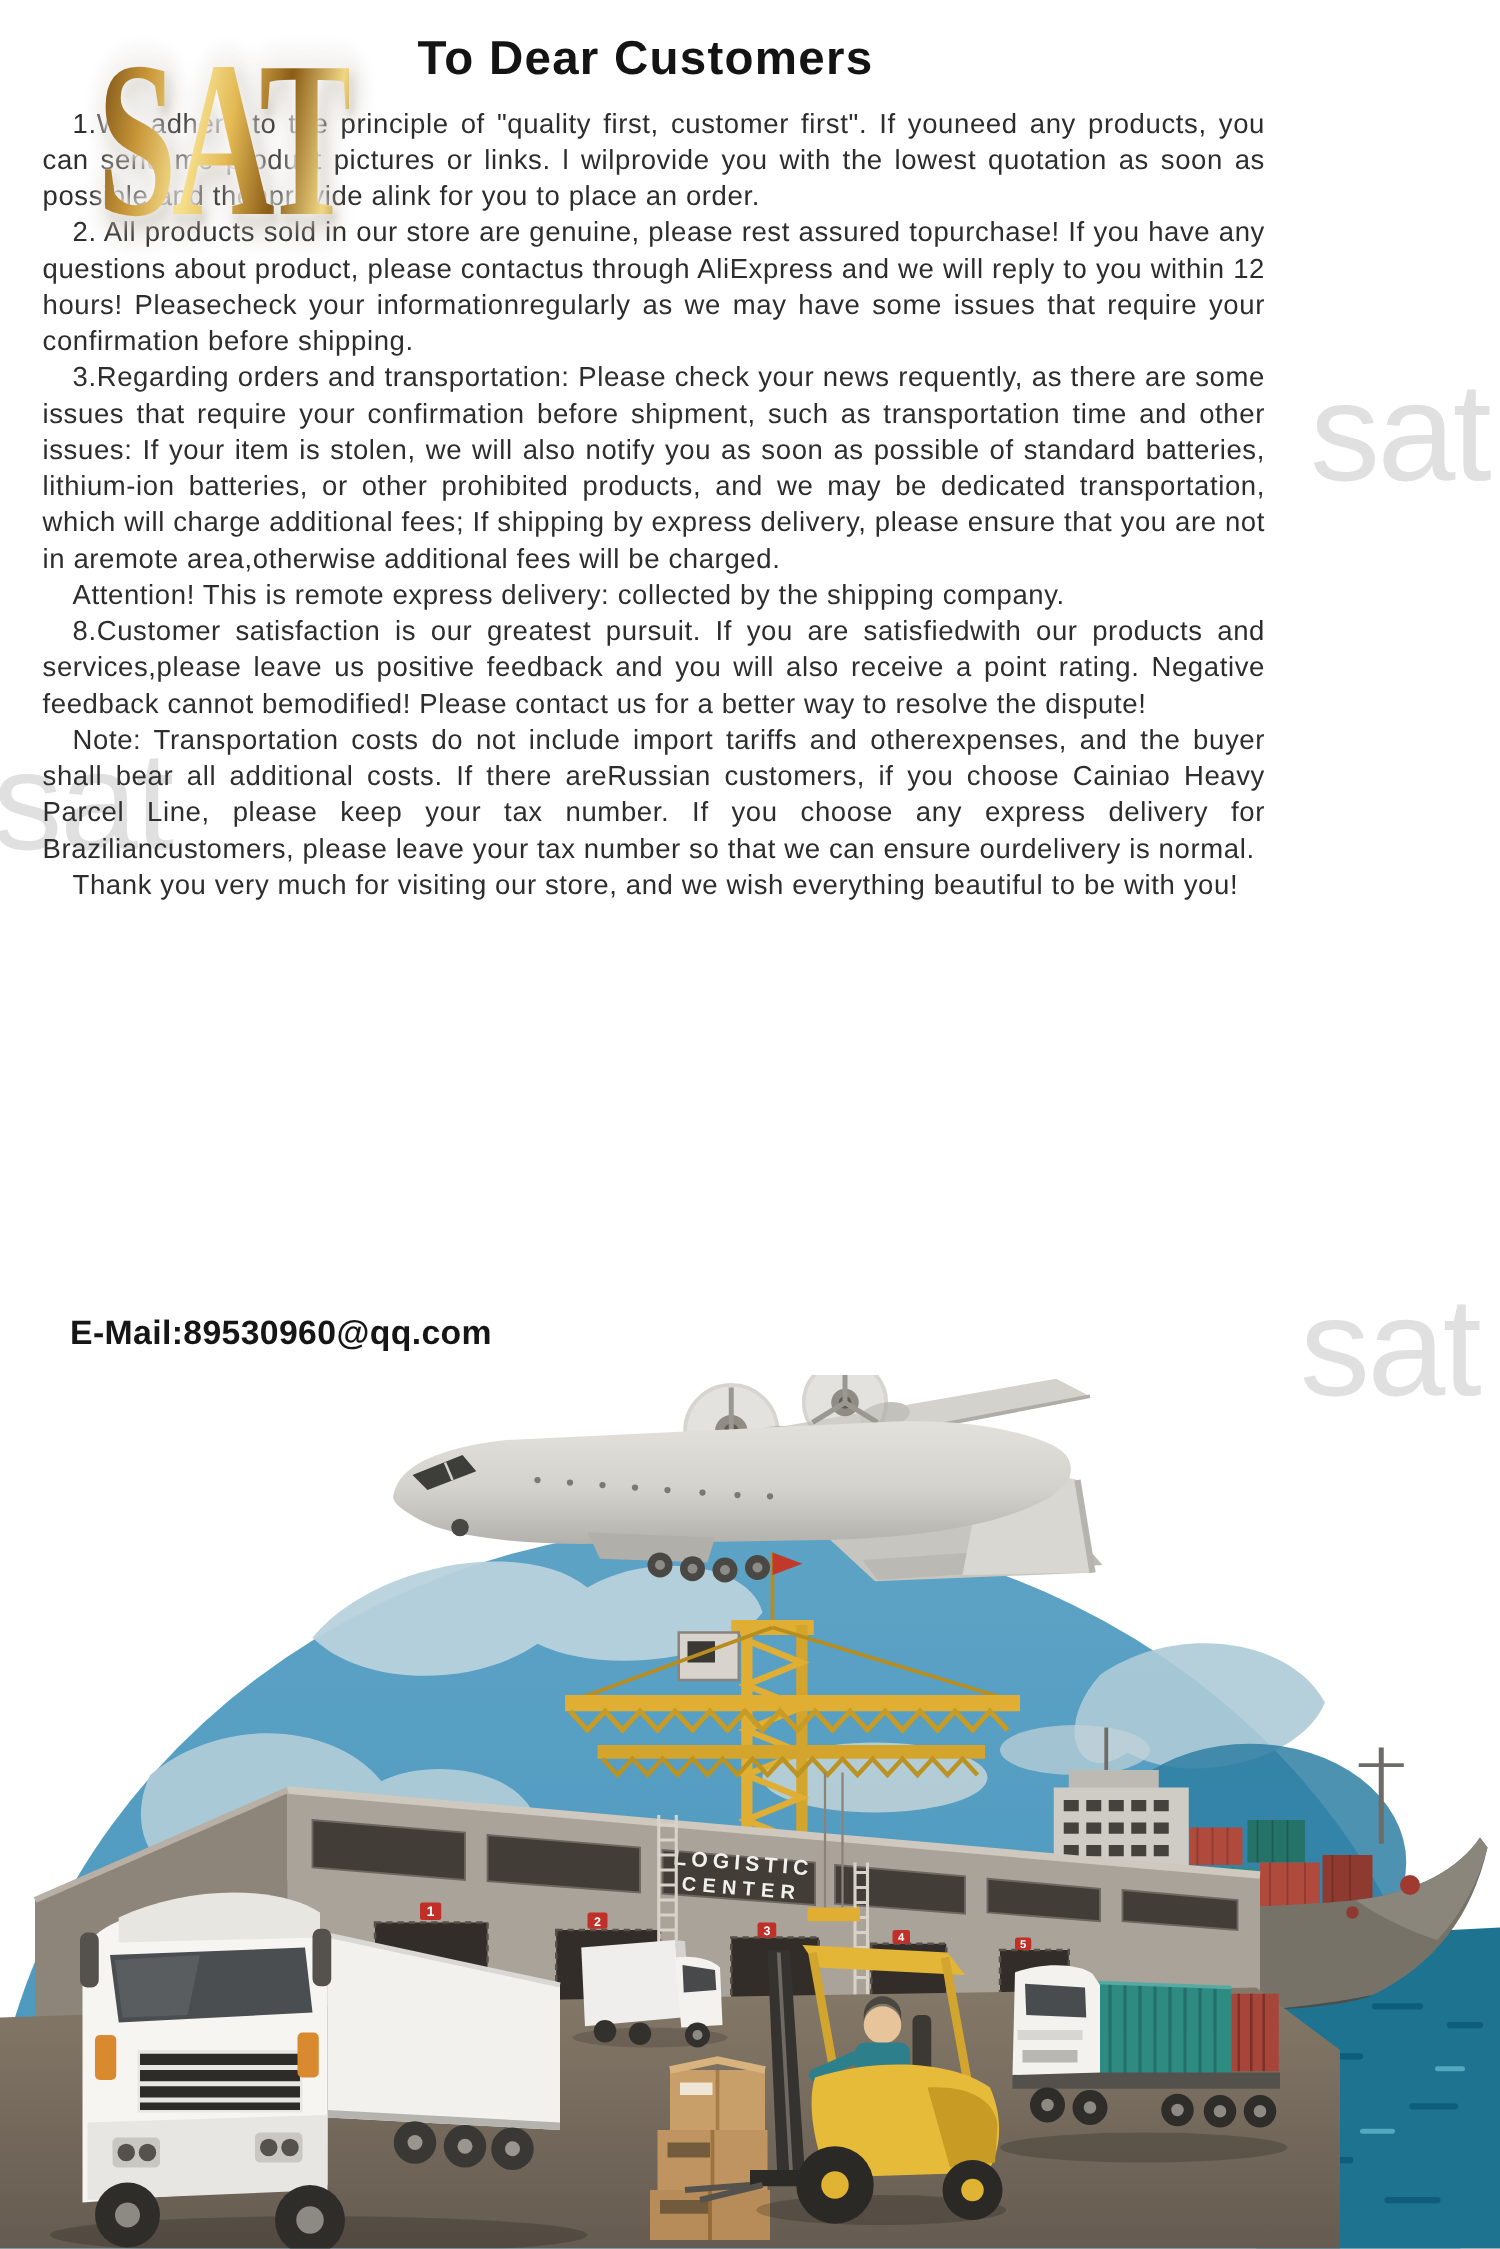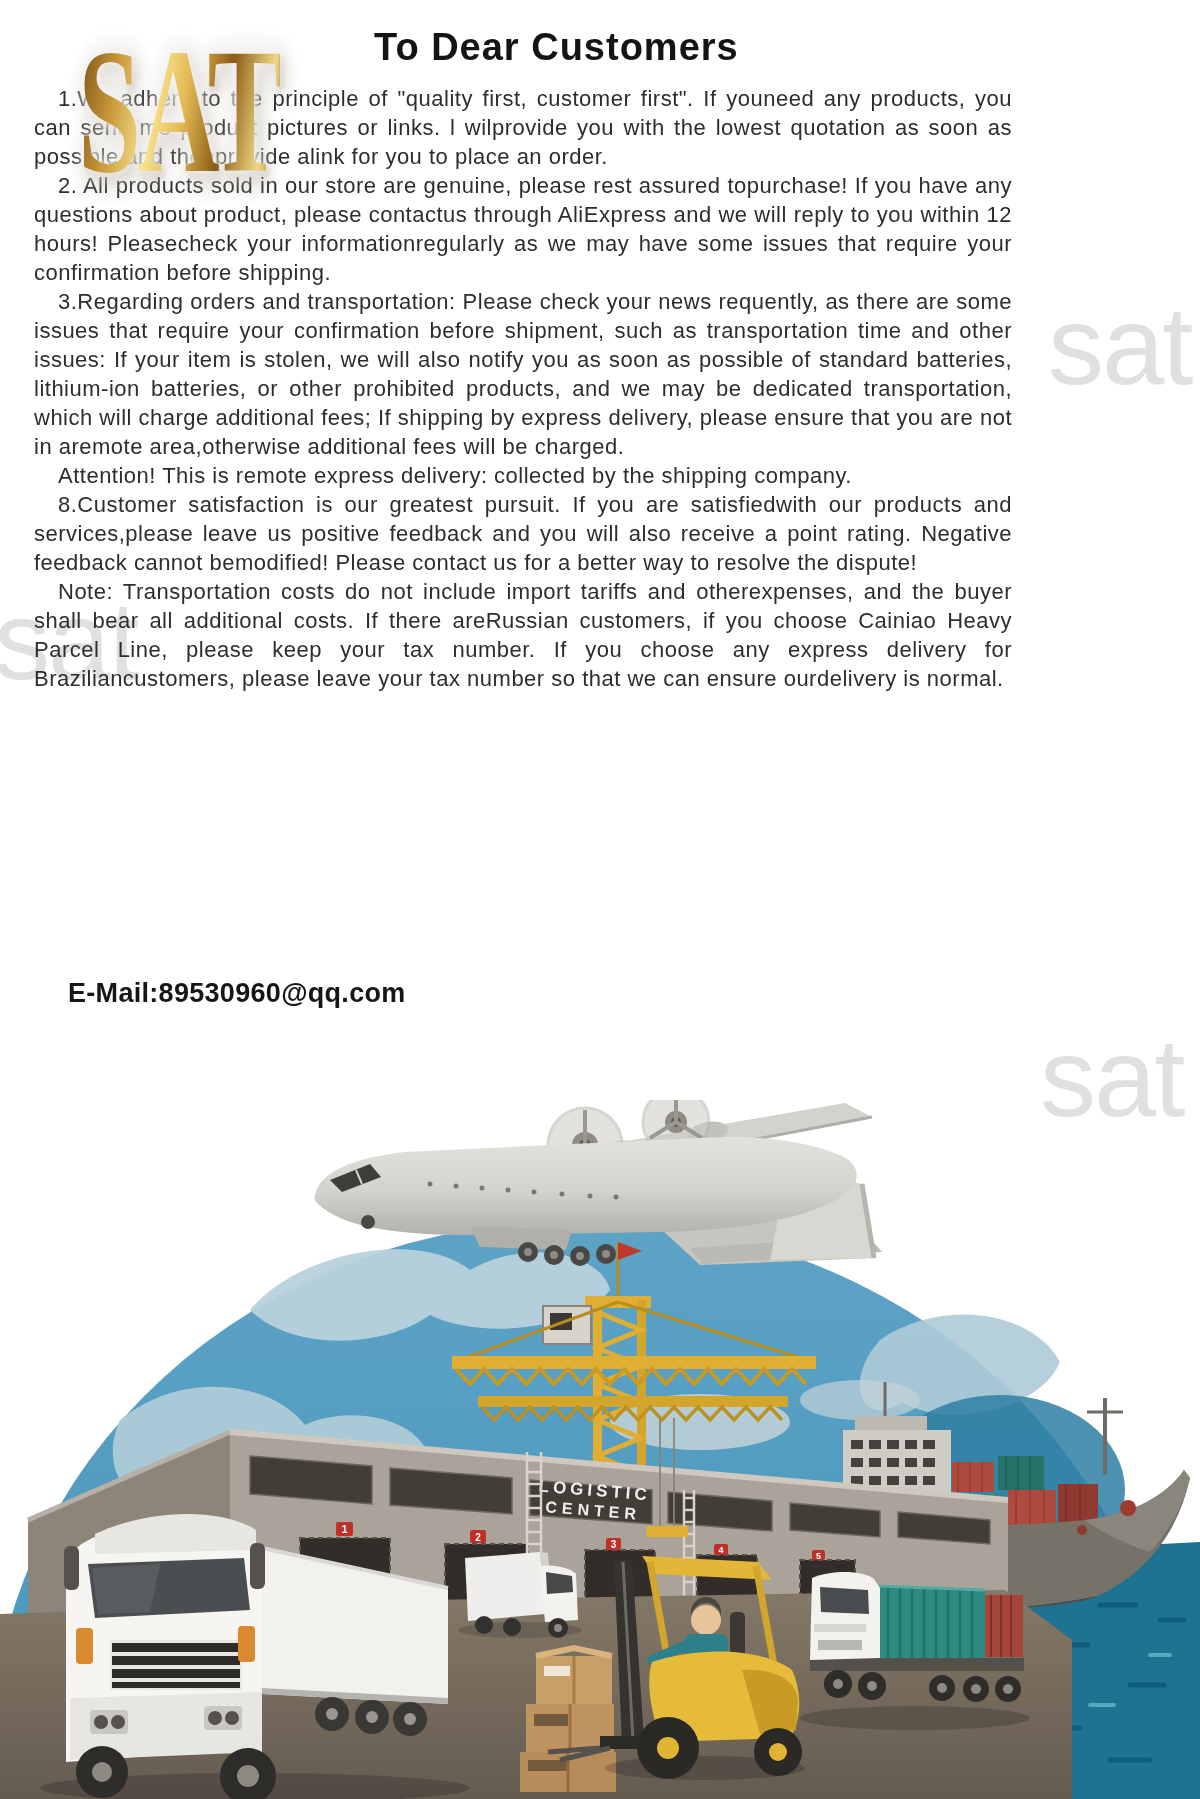--- a/index.html
+++ b/index.html
@@ -19,35 +19,35 @@
     font-family:"Liberation Serif",serif;font-weight:700;
     font-size:178px;line-height:1;letter-spacing:-6px;
     transform:scaleX(0.64);transform-origin:left top;
     background:linear-gradient(105deg,#6f4712 0%,#c89638 20%,#f7e291 38%,#e3b954 52%,#8a5c16 70%,#f0d784 88%,#9a6a1c 100%);
     -webkit-background-clip:text;background-clip:text;color:transparent;
     filter:drop-shadow(0 0 7px rgba(255,255,255,0.95)) drop-shadow(0 0 14px rgba(255,255,255,0.9)) drop-shadow(4px 5px 4px rgba(70,50,15,0.35));
   }
   
   .title{
     position:absolute;left:334px;top:26px;z-index:2;
-    font-size:38px;font-weight:700;letter-spacing:1px;color:#141414;margin-left:40px;
+    font-size:38px;font-weight:700;letter-spacing:1px;color:#141414;
   }
   
   .body-text{
     position:absolute;left:34px;top:84px;width:978px;z-index:2;
     font-size:22px;line-height:29px;letter-spacing:0.5px;
     color:#2d2d2d;text-align:justify;
   }
   .body-text p{margin:0;text-indent:24px;}
   
   .contact{
     position:absolute;left:56px;z-index:2;
     font-size:27px;font-weight:700;letter-spacing:0.3px;color:#161616;
   }
-  .contact.email{top:978px;margin-left:12px;}
+  .contact.email{top:1051px;}
   .contact.whatsapp{top:1090px;}
   
   .illustration{position:absolute;left:0;top:1100px;width:1200px;height:699px;z-index:2;}
 </style>
 </head>
 <body>
 
 <div class="page">
 
   <div class="wm" style="left:1048px;top:290px;">sat</div>
@@ -58,20 +58,21 @@
 
   <div class="title">To Dear Customers</div>
 
   <div class="body-text">
     <p>1.We adhere to the principle of "quality first, customer first". If youneed any products, you can send me product pictures or links. l wilprovide you with the lowest quotation as soon as possible and thenprovide alink for you to place an order.</p>
     <p>2. All products sold in our store are genuine, please rest assured topurchase! If you have any questions about product, please contactus through AliExpress and we will reply to you within 12 hours! Pleasecheck your informationregularly as we may have some issues that require your confirmation before shipping.</p>
     <p>3.Regarding orders and transportation: Please check your news requently, as there are some issues that require your confirmation before shipment, such as transportation time and other issues: If your item is stolen, we will also notify you as soon as possible of standard batteries, lithium-ion batteries, or other prohibited products, and we may be dedicated transportation, which will charge additional fees;  If shipping by express delivery, please ensure that you are not in aremote area,otherwise additional fees will be charged.</p>
     <p>Attention! This is remote express delivery: collected by the shipping company.</p>
     <p>8.Customer satisfaction is our greatest pursuit. If you are satisfiedwith our products and services,please leave us positive feedback and you will also receive a point rating. Negative feedback cannot bemodified! Please contact us for a better way to resolve the dispute!</p>
     <p>Note: Transportation costs do not include import tariffs and otherexpenses, and the buyer shall bear all additional costs. If there areRussian customers, if you choose Cainiao Heavy Parcel Line, please keep your tax number. If you choose any express delivery for Braziliancustomers, please leave your tax number so that we can ensure ourdelivery is normal.</p>
+    <p>Thank you very much for visiting our store, and we wish everything beautiful to be with you!</p>
   </div>
 
   <div class="contact email">E-Mail:89530960@qq.com</div>
 
   <svg class="illustration" viewBox="0 0 1200 699">
     <defs>
       <linearGradient id="globeGrad" x1="0" y1="0" x2="0" y2="1">
         <stop offset="0" stop-color="#5da3c6"></stop>
           <stop offset="0.6" stop-color="#4593ba"></stop>
           <stop offset="1" stop-color="#3c89ae"></stop>

